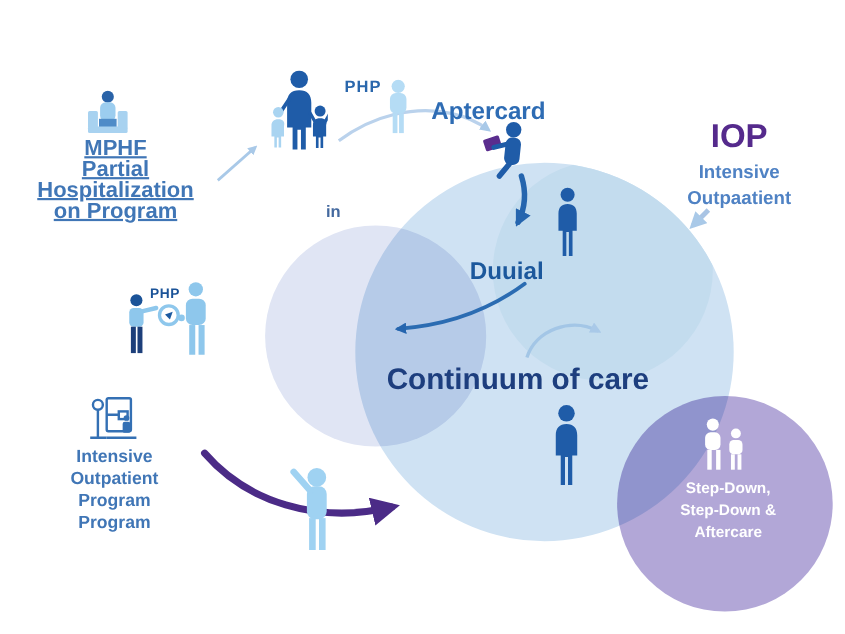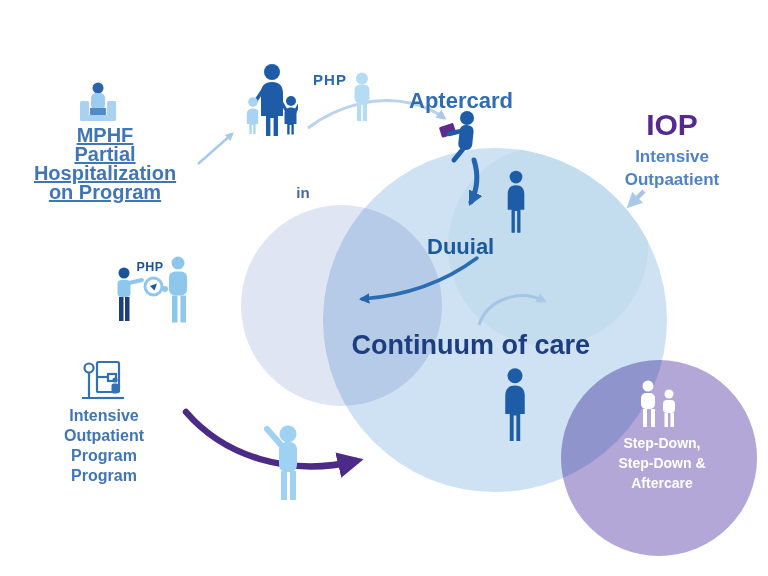--- a/index.html
+++ b/index.html
@@ -8,21 +8,21 @@
   .circle{position:absolute;border-radius:50%;}
   .circle-big{left:323px;top:148px;width:344px;height:344px;background:#cfe2f3;overflow:hidden;}
   .circle-inner{left:125px;top:-2px;width:200px;height:200px;background:#c3dcee;}
   .circle-left{left:241px;top:205px;width:201px;height:201px;background:#e0e5f4;mix-blend-mode:multiply;}
   .circle-purple{left:561px;top:360px;width:196px;height:196px;background:#b2a7d7;mix-blend-mode:multiply;}
   .layer{position:absolute;left:0;top:0;width:768px;height:576px;pointer-events:none;}
   .fig{position:absolute;}
   .lbl{position:absolute;font-weight:600;}
   .mphf-label{left:25px;top:126px;width:160px;text-align:center;font-size:20px;line-height:19px;color:#4076b6;text-decoration:underline;}
   .php-top{left:302px;top:71px;width:56px;text-align:center;font-size:15px;font-weight:700;color:#2a67ac;letter-spacing:1px;}
-  .aptercard{left:396px;top:88px;width:130px;text-align:center;font-size:22px;color:#2e6cb4;}
+  .aptercard{left:379px;top:88px;width:130px;text-align:center;font-size:22px;color:#2e6cb4;}
   .iop-abbr{left:612px;top:108px;width:120px;text-align:center;font-size:30px;font-weight:700;color:#552a8c;}
   .iop-sub{left:602px;top:145px;width:140px;text-align:center;font-size:17px;line-height:23px;color:#4f82c4;}
   .in-label{left:283px;top:184px;width:40px;text-align:center;font-size:15px;color:#44699f;}
   .duuial{left:427px;top:234px;width:110px;text-align:left;font-size:22px;font-weight:700;color:#1c589c;}
   .title{left:330px;top:330px;width:260px;text-align:right;font-size:27px;color:#1d3e7e;}
   .php-mid{left:126px;top:260px;width:48px;text-align:center;font-size:12.5px;font-weight:700;color:#1b5398;letter-spacing:.5px;}
   .iopprog-label{left:24px;top:406px;width:160px;text-align:center;font-size:16px;line-height:20px;color:#4076b6;}
   .stepdown-label{left:582px;top:433px;width:160px;text-align:center;font-size:14px;line-height:20px;font-weight:700;color:#ffffff;}
 </style>
 </head>

